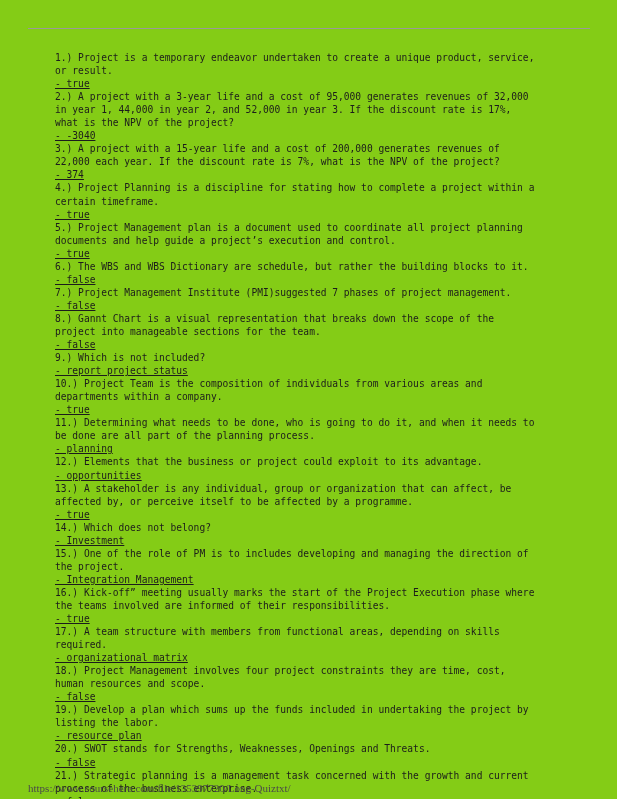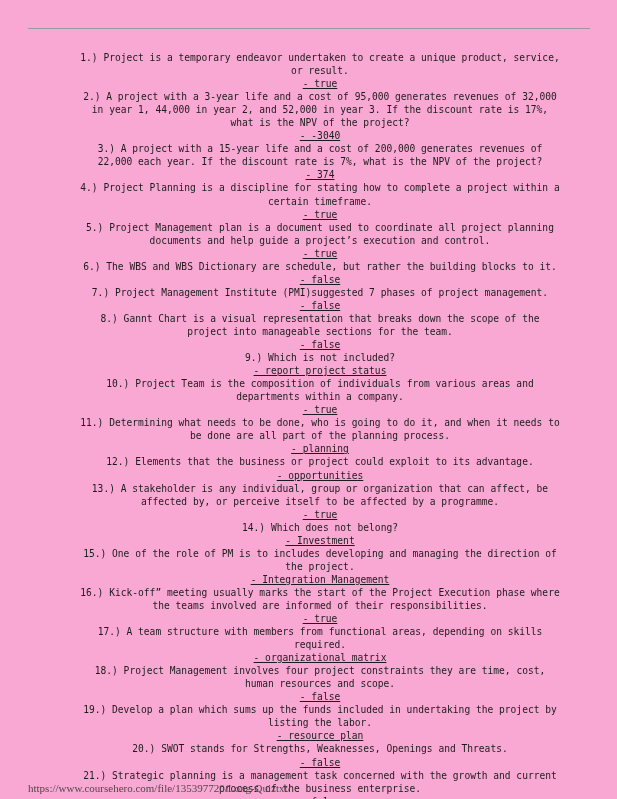--- a/index.html
+++ b/index.html
@@ -10,22 +10,21 @@
   body {
     width: 617px;
     height: 799px;
     position: relative;
     overflow: hidden;
     font-family: "Liberation Sans", sans-serif;
   }
   #page {
     position: absolute;
     inset: 0;
-    background: #f9a8d4;
-    text-align: center;
+    background: #84cc16;
   }
   
   #top-rule {
     position: absolute;
     left: 28px;
     top: 28px;
     width: 562px;
     height: 1px;
     background: #9a9a9a;
   }

